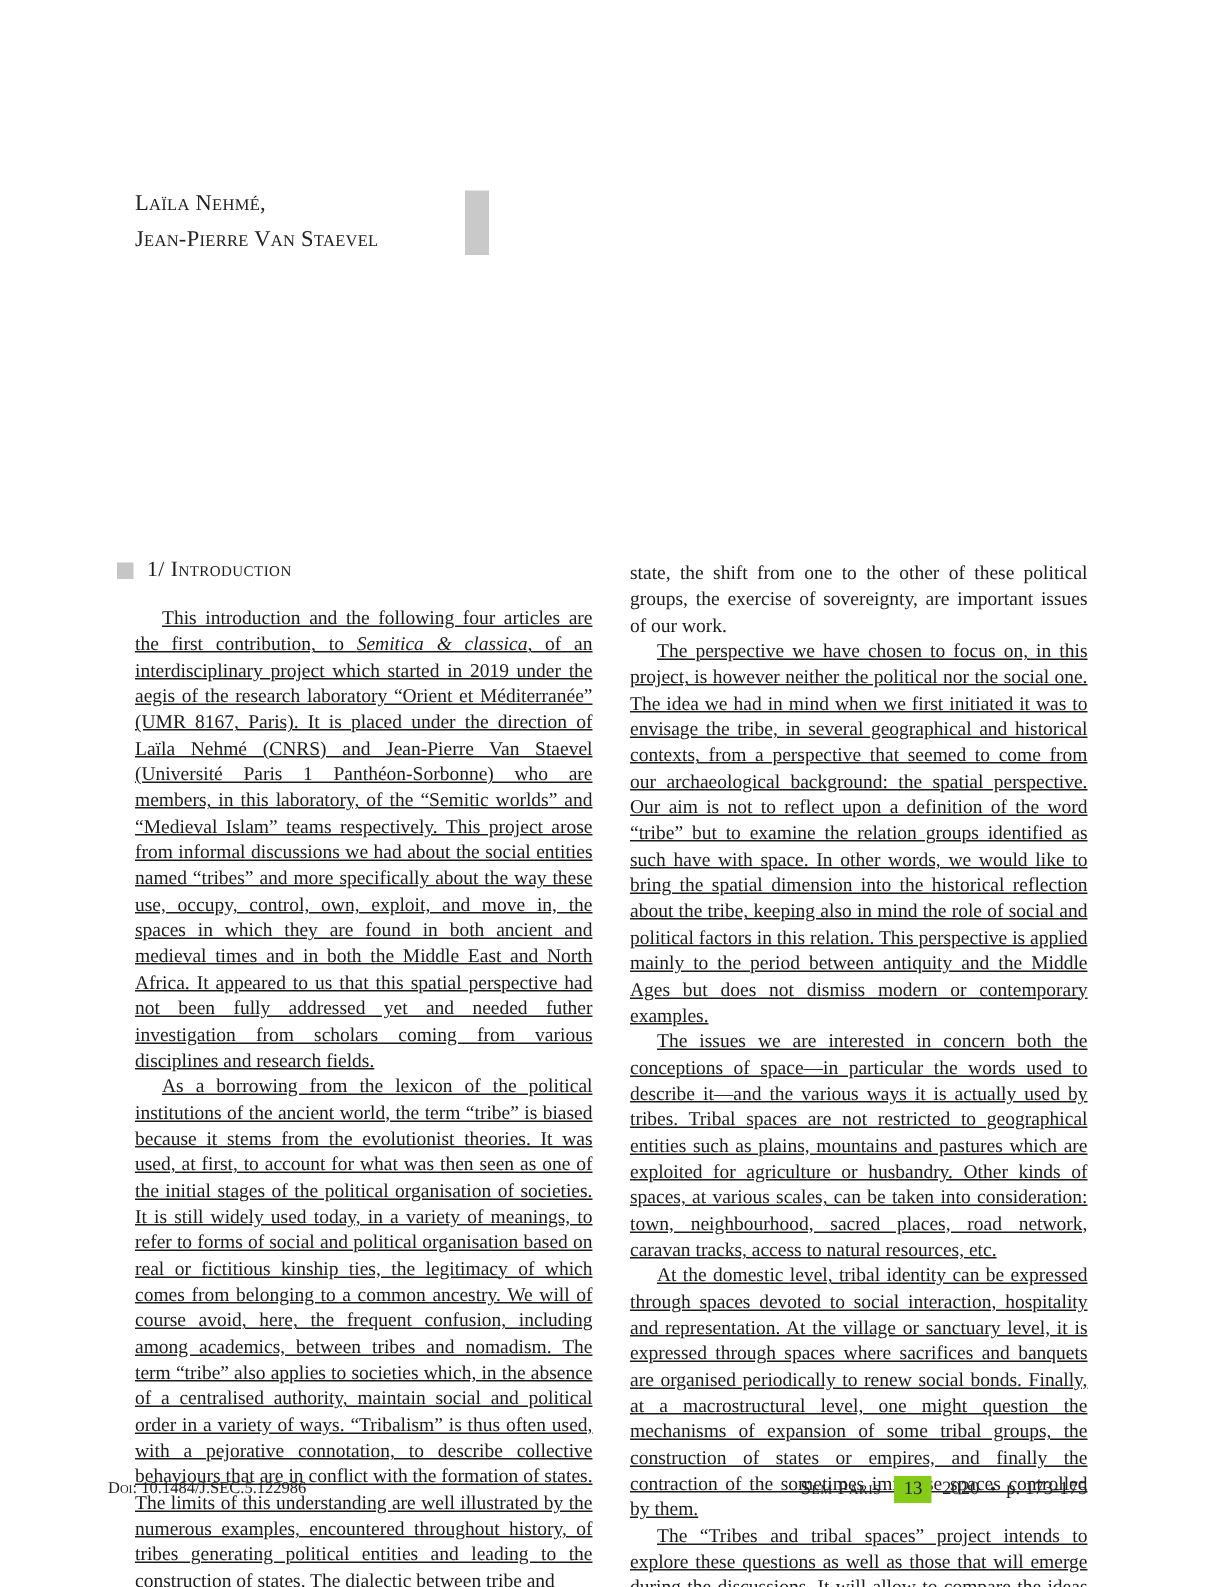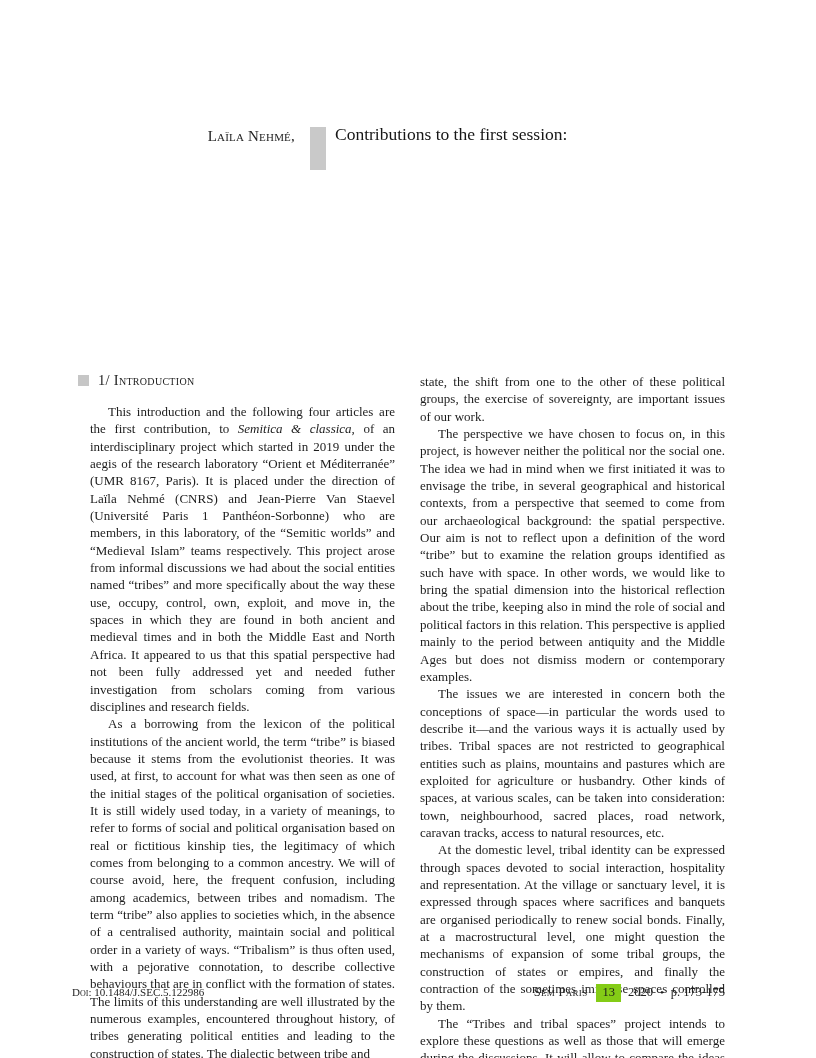--- a/index.html
+++ b/index.html
@@ -16,21 +16,21 @@
   
   .header {
     position: absolute;
     left: 90px;
     top: 123px;
     display: flex;
     align-items: flex-start;
   }
   .authors {
     width: 205px;
-    text-align: right;
+    text-align: left;
     font-variant: small-caps;
     font-size: 15px;
     line-height: 23.5px;
     padding-top: 2px;
     letter-spacing: 0.2px;
     color: #222;
   }
   .title-marker {
     width: 16px;
     height: 43px;
@@ -75,21 +75,21 @@
   .col { position: absolute; width: 305px; }
   .col-left  { left: 90px;  top: 403px; }
   .col-right { left: 420px; top: 373px; }
   .col p {
     margin: 0;
     text-align: justify;
     font-size: 13px;
     line-height: 17.35px;
     color: #1c1c1c;
   }
-  .col p.indent { text-indent: 18px; }
+  .col p.indent { text-indent: 18px; text-decoration: underline; }
   .col i { font-style: italic; }
 
   
   .footer-doi {
     position: absolute;
     left: 72px;
     top: 986px;
     font-size: 11px;
     color: #222;
     white-space: nowrap;
@@ -116,24 +116,24 @@
   .footer-ref .bullet { margin-right: 7px; font-size: 11px; }
 </style>
 </head>
 <body>
 
 <div class="page">
 
   <div class="header">
     <div class="authors">
       <div>Laïla Nehmé,</div>
+      <div>Jean-Pierre Van Staevel</div>
     </div>
     <div class="title-marker"></div>
     <div class="titles">
-      <div>Contributions to the first session:</div>
     </div>
   </div>
 
   <div class="section-heading">
     <div class="section-square"></div>
     <div class="section-label">1/ Introduction</div>
   </div>
 
   <div class="col col-left">
     <p class="indent"><span>This introduction and the following four articles are the first contribution, to </span><i>Semitica &amp; classica</i><span>, of an interdisciplinary project which started in 2019 under the aegis of the research laboratory “Orient et Méditerranée” (UMR 8167, Paris). It is placed under the direction of Laïla Nehmé (CNRS) and Jean-Pierre Van Staevel (Université Paris 1 Panthéon-Sorbonne) who are members, in this laboratory, of the “Semitic worlds” and “Medieval Islam” teams respectively. This project arose from informal discussions we had about the social entities named “tribes” and more specifically about the way these use, occupy, control, own, exploit, and move in, the spaces in which they are found in both ancient and medieval times and in both the Middle East and North Africa. It appeared to us that this spatial perspective had not been fully addressed yet and needed futher investigation from scholars coming from various disciplines and research fields.</span></p>

